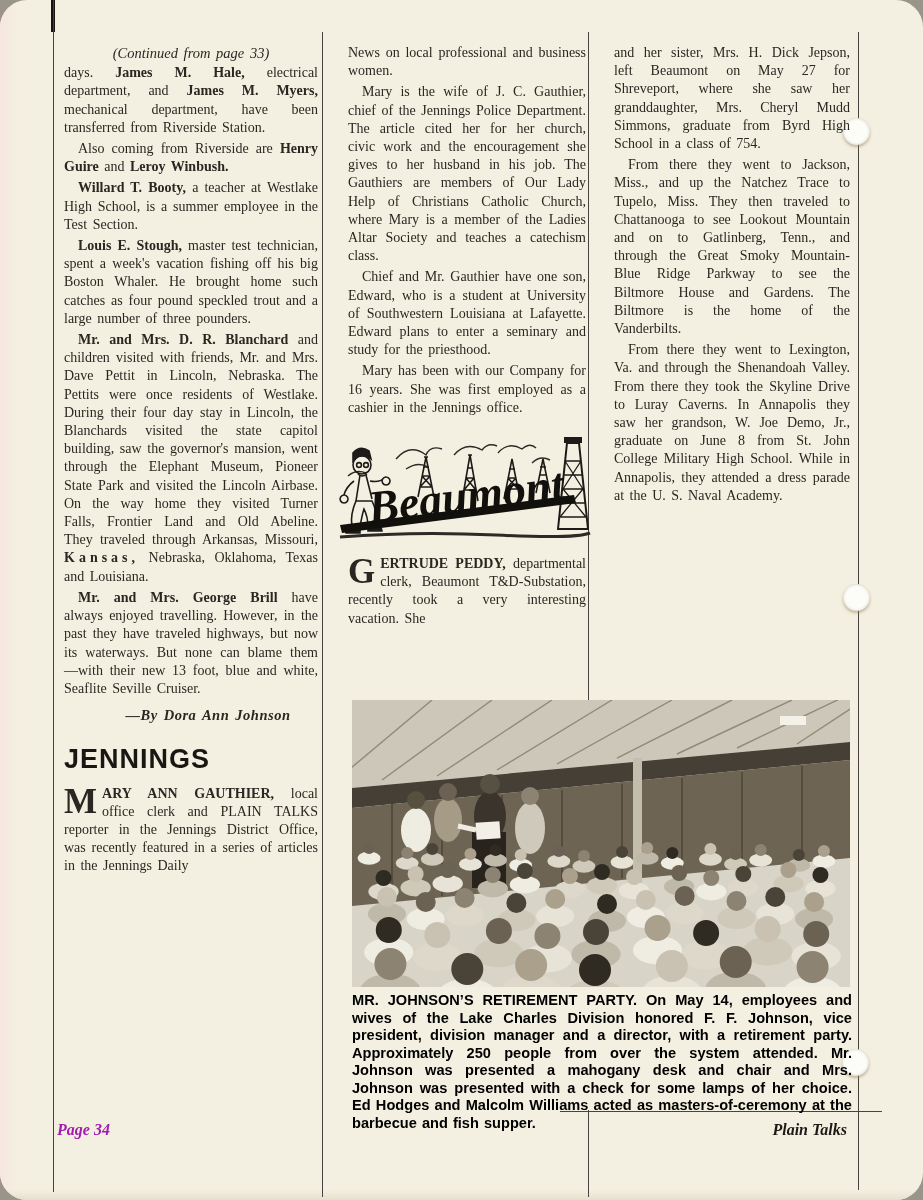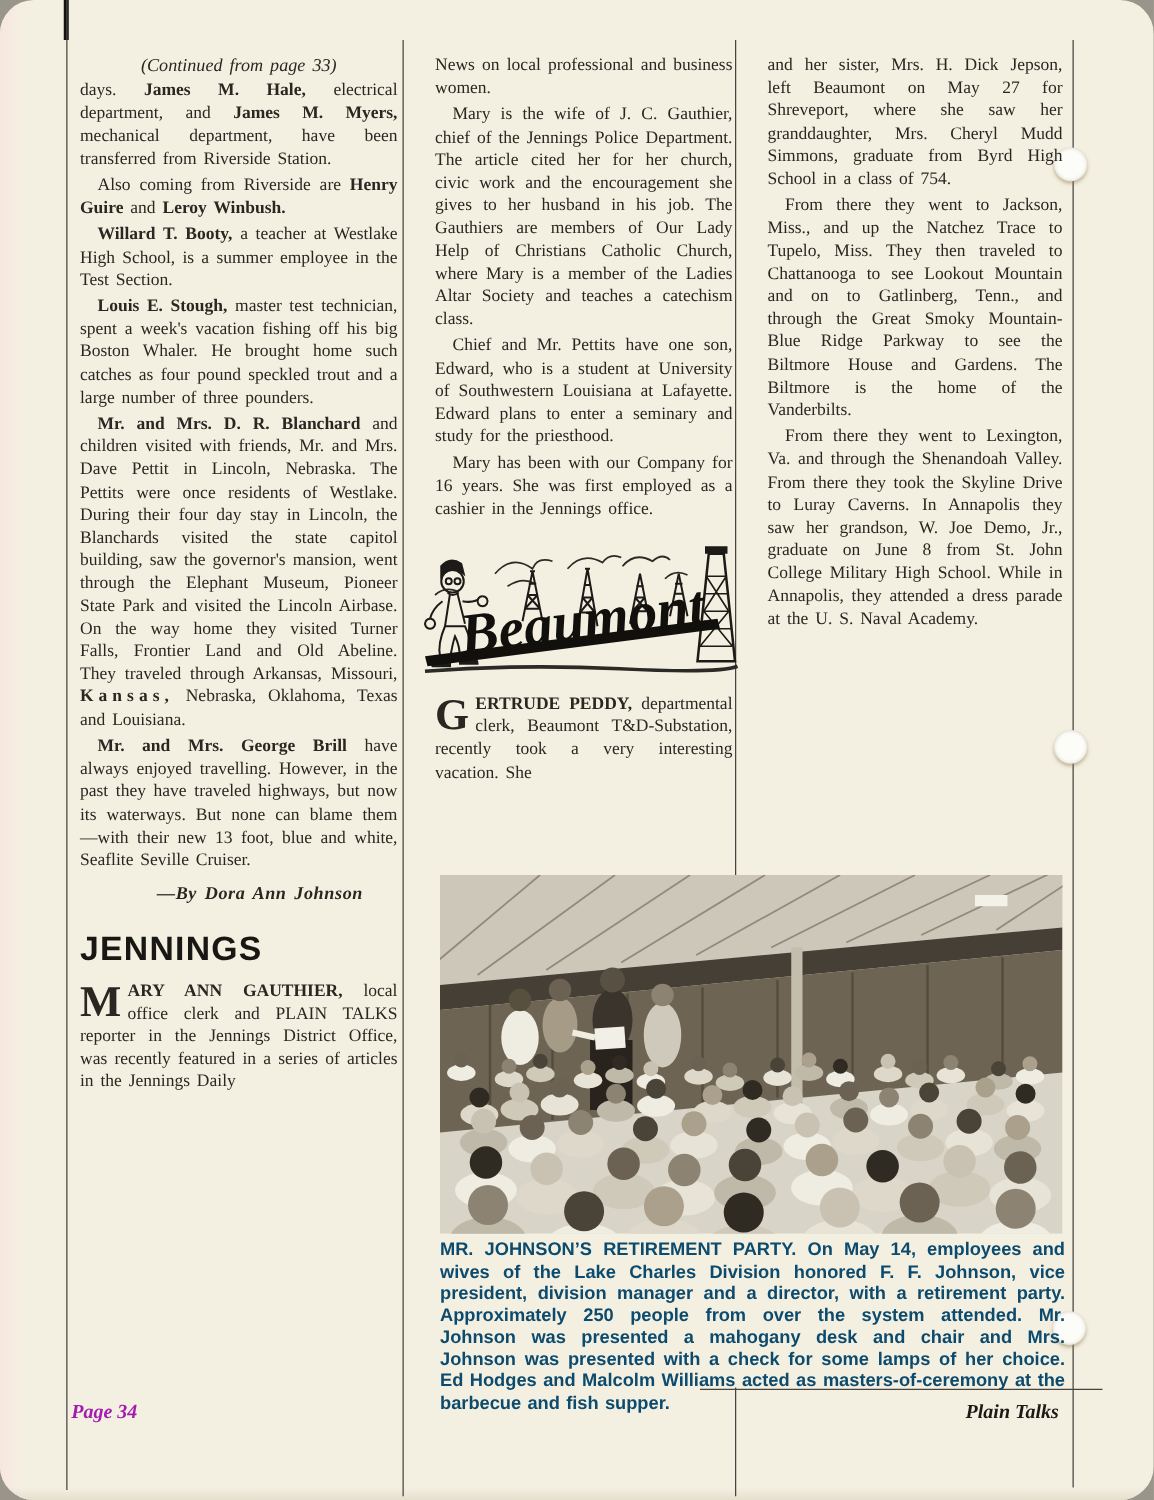--- a/index.html
+++ b/index.html
@@ -28,21 +28,21 @@
           margin:8px 0 26px 0;font-size:14.5px;letter-spacing:.5px;}
   .section-heading{font-family:"Liberation Sans",sans-serif;font-weight:bold;font-size:27px;
           letter-spacing:1px;margin:0 0 16px 0;text-align:left;text-indent:0;color:#191713;}
   .dc .dropcap{float:left;font-size:35px;line-height:30px;font-weight:bold;
           padding:2px 5px 0 0;}
   #logo{display:block;margin:12px 0 8px -12px;}
   .photo{position:absolute;left:352px;top:700px;width:498px;height:287px;}
   .photo svg{display:block;}
   .caption{position:absolute;left:352px;top:992px;width:500px;
            font-family:"Liberation Sans",sans-serif;font-weight:bold;font-size:14.6px;
-           line-height:17.5px;text-align:justify;color:#0c4a6e;word-spacing:1px;}
+           line-height:17.5px;text-align:justify;color:#000000;word-spacing:1px;}
   .footer-left{position:absolute;left:57px;top:1121px;font-style:italic;font-weight:bold;
            font-size:16px;color:#a21caf;text-align:center;}
   .footer-right{position:absolute;right:76px;top:1121px;font-style:italic;font-weight:bold;
            font-size:16px;color:#1c1a16;}
 </style>
 </head>
 <body>
 
 <div class="page">
   <div class="edge-tint"></div>
@@ -70,21 +70,21 @@
       <p class="para indent"><b>Mr. and Mrs. George Brill</b><span> have always enjoyed travelling.  However, in the past they have traveled highways, but now its waterways.  But none can blame them —with their new 13 foot, blue and white, Seaflite Seville Cruiser.</span></p>
       <div class="byline">—By Dora Ann Johnson</div>
       <h2 class="section-heading">JENNINGS</h2>
       <p class="para dc"><span class="dropcap">M</span><b>ARY ANN GAUTHIER,</b><span> local office clerk and PLAIN TALKS reporter in the Jennings District Office, was recently featured in a series of articles in the Jennings Daily</span></p>
     </div>
 
   <div id="col2" class="col">
     <div id="col2top">
         <p class="para"><span>News on local professional and business women.</span></p>
         <p class="para indent"><span>Mary is the wife of J. C. Gauthier, chief of the Jennings Police Department.  The article cited her for her church, civic work and the encouragement she gives to her husband in his job.  The Gauthiers are members of Our Lady Help of Christians Catholic Church, where Mary is a member of the Ladies Altar Society and teaches a catechism class.</span></p>
-        <p class="para indent"><span>Chief and Mr. Pettits have one son, Edward, who is a student at University of Southwestern Louisiana at Lafayette.  Edward plans to enter a seminary and study for the priesthood.</span></p>
+        <p class="para indent"><span>Chief and Mr. Gauthier have one son, Edward, who is a student at University of Southwestern Louisiana at Lafayette.  Edward plans to enter a seminary and study for the priesthood.</span></p>
         <p class="para indent"><span>Mary has been with our Company for 16 years. She was first employed as a cashier in the Jennings office.</span></p>
       </div>
 
     <svg id="logo" width="256" height="118" viewBox="0 0 256 118">
 
       <g stroke="#2c2a26" stroke-width="1.4" fill="none">
         <path d="M60 30 q14 -16 30 -4 q4 -10 16 -6"></path>
         <path d="M92 38 q-10 -6 -22 2"></path>
         <path d="M118 26 q12 -14 28 -5 q6 -8 15 -4"></path>
         <path d="M162 24 q10 -12 24 -4 q8 -7 14 -1"></path>

